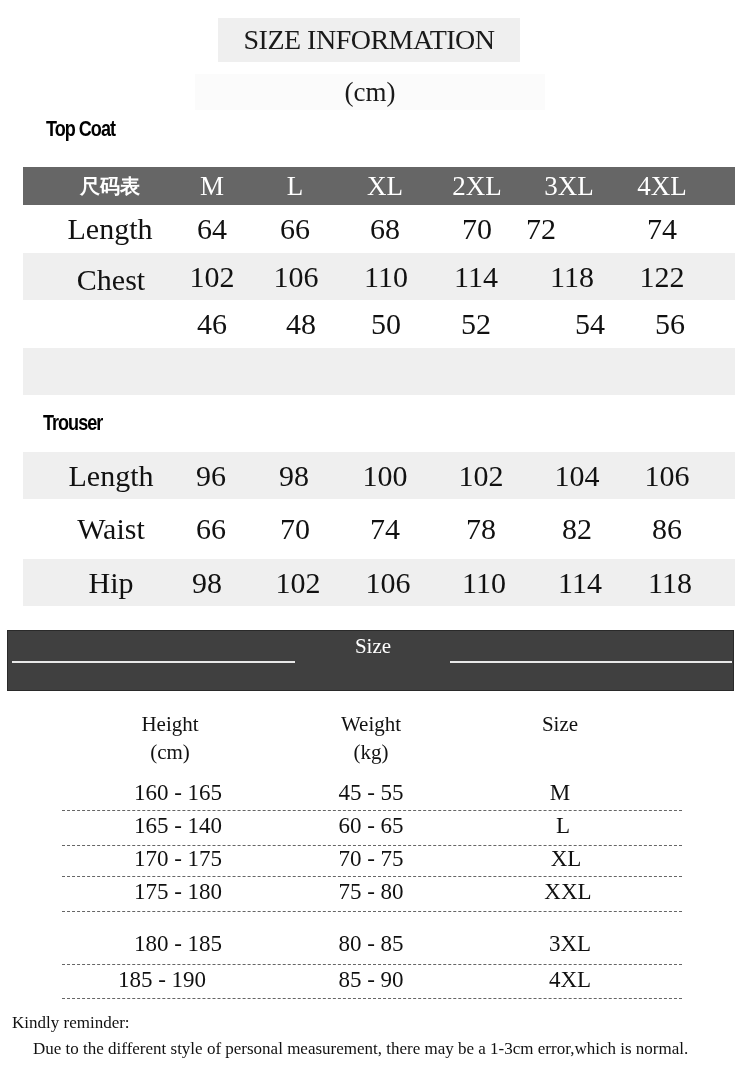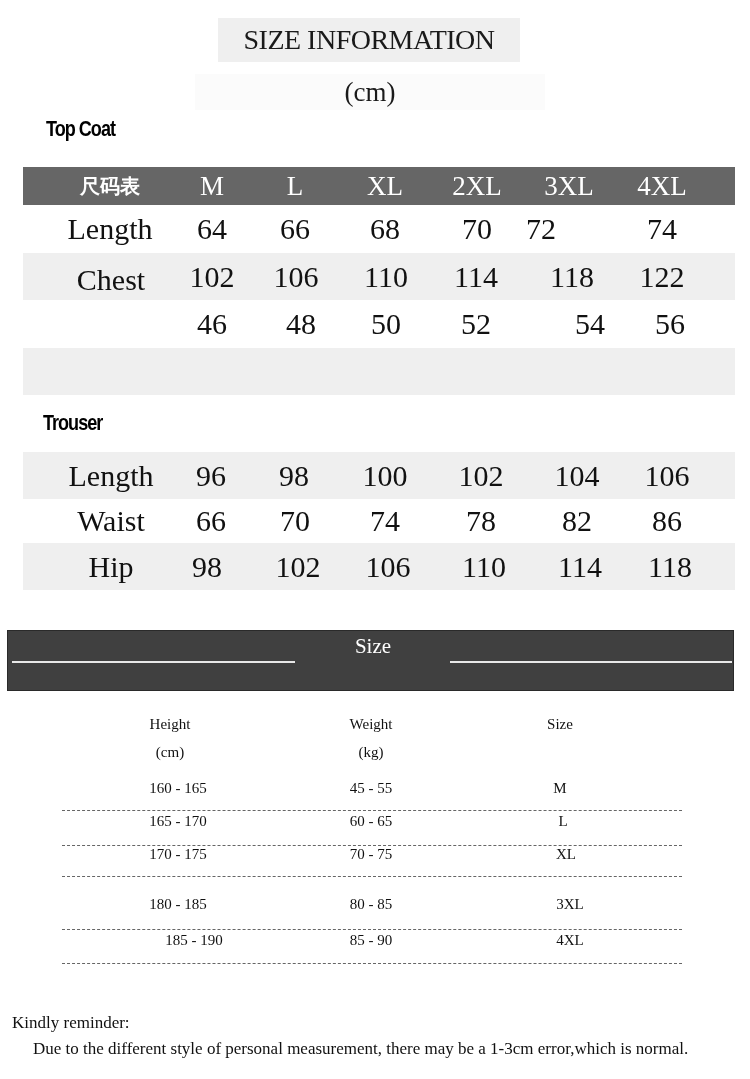--- a/index.html
+++ b/index.html
@@ -41,24 +41,24 @@
     }
     .banner-rule { position: absolute; top: 30px; height: 2px; background: #e8e8e8; }
     .banner-rule.left { left: 4px; width: 283px; }
     .banner-rule.right { left: 442px; width: 282px; }
     .banner-text {
       position: absolute; left: 290px; width: 150px; text-align: center; color: #fff; font-size: 21px;
     }
     .banner-text.l1 { top: 3px; }
     .banner-text.l2 { top: 29px; }
 
-    .rec-head { position: absolute; font-size: 15px; text-align: center; line-height: 28px; color: #111; }
+    .rec-head { position: absolute; font-size: 21px; text-align: center; line-height: 28px; color: #111; }
     .rec-table { position: absolute; left: 62px; top: 778px; width: 620px; }
     .rec-row { position: relative; height: 34px; border-bottom: 1px dashed #666; }
-    .rec-cell { position: absolute; top: 2px; font-size: 15px; transform: translateX(-50%); white-space: nowrap; }
+    .rec-cell { position: absolute; top: 2px; font-size: 23px; transform: translateX(-50%); white-space: nowrap; }
 
     .reminder-title { position: absolute; left: 12px; top: 1013px; font-size: 17px; }
     .reminder-text { position: absolute; left: 33px; top: 1039px; font-size: 17px; }
   </style>
 </head>
 <body>
 
 <div class="title-box">
   <span>SIZE INFORMATION</span>
 </div>
@@ -112,21 +112,21 @@
 <div class="size-table" style="top:452px;">
   <div class="t-row shade" style="height:47px;">
     <div class="t-cell" style="left:88px;">Length</div>
     <div class="t-cell" style="left:188px;">96</div>
     <div class="t-cell" style="left:271px;">98</div>
     <div class="t-cell" style="left:362px;">100</div>
     <div class="t-cell" style="left:458px;">102</div>
     <div class="t-cell" style="left:554px;">104</div>
     <div class="t-cell" style="left:644px;">106</div>
   </div>
-  <div class="t-row" style="height:44px;">
+  <div class="t-row" style="height:60px;">
     <div class="t-cell" style="left:88px;">Waist</div>
     <div class="t-cell" style="left:188px;">66</div>
     <div class="t-cell" style="left:272px;">70</div>
     <div class="t-cell" style="left:362px;">74</div>
     <div class="t-cell" style="left:458px;">78</div>
     <div class="t-cell" style="left:554px;">82</div>
     <div class="t-cell" style="left:644px;">86</div>
   </div>
   <div class="t-row shade" style="height:47px;">
     <div class="t-cell" style="left:88px;text-align:center;">Hip</div>
@@ -157,35 +157,40 @@
   <div>Size</div>
 </div>
 
 <div class="rec-table">
   <div class="rec-row" style="height:33px;">
     <span class="rec-cell" style="left:116px;">160 - 165</span>
     <span class="rec-cell" style="left:309px;">45 - 55</span>
     <span class="rec-cell" style="left:498px;">M</span>
   </div>
   <div class="rec-row" style="height:35px;">
-    <span class="rec-cell" style="left:116px;">165 - 170</span>
+    <span class="rec-cell" style="left:116px;">165 - 140</span>
     <span class="rec-cell" style="left:309px;">60 - 65</span>
     <span class="rec-cell" style="left:501px;">L</span>
   </div>
   <div class="rec-row" style="height:31px;">
     <span class="rec-cell" style="left:116px; top:0px;">170 - 175</span>
     <span class="rec-cell" style="left:309px; top:0px;">70 - 75</span>
     <span class="rec-cell" style="left:504px; top:0px;">XL</span>
   </div>
+  <div class="rec-row" style="height:35px;">
+    <span class="rec-cell" style="left:116px;">175 - 180</span>
+    <span class="rec-cell" style="left:309px;">75 - 80</span>
+    <span class="rec-cell" style="left:506px;">XXL</span>
+  </div>
   <div class="rec-row" style="height:37px;margin-top:16px;">
     <span class="rec-cell" style="left:116px; top:3px;">180 - 185</span>
     <span class="rec-cell" style="left:309px; top:3px;">80 - 85</span>
     <span class="rec-cell" style="left:508px; top:3px;">3XL</span>
   </div>
   <div class="rec-row" style="height:34px;">
-    <span class="rec-cell" style="left:132px;">185 - 190</span>
+    <span class="rec-cell" style="left:100px;">185 - 190</span>
     <span class="rec-cell" style="left:309px;">85 - 90</span>
     <span class="rec-cell" style="left:508px;">4XL</span>
   </div>
 </div>
 
 <div class="reminder-title">Kindly reminder:</div>
 <div class="reminder-text">Due to the different style of personal measurement, there may be a 1-3cm error,which is normal.</div>
 
 </body></html>

